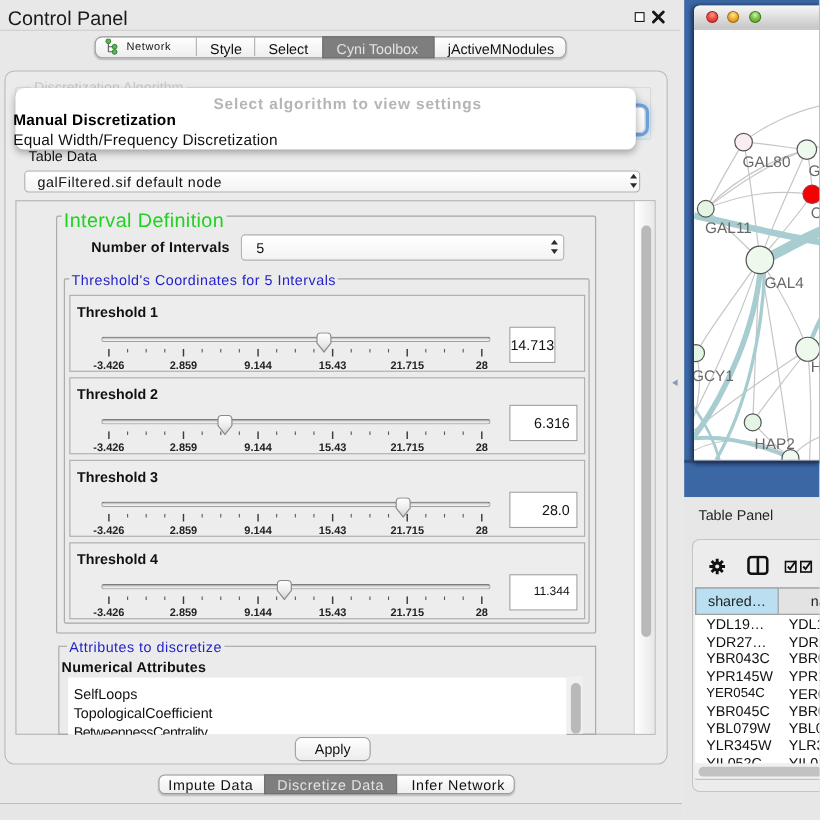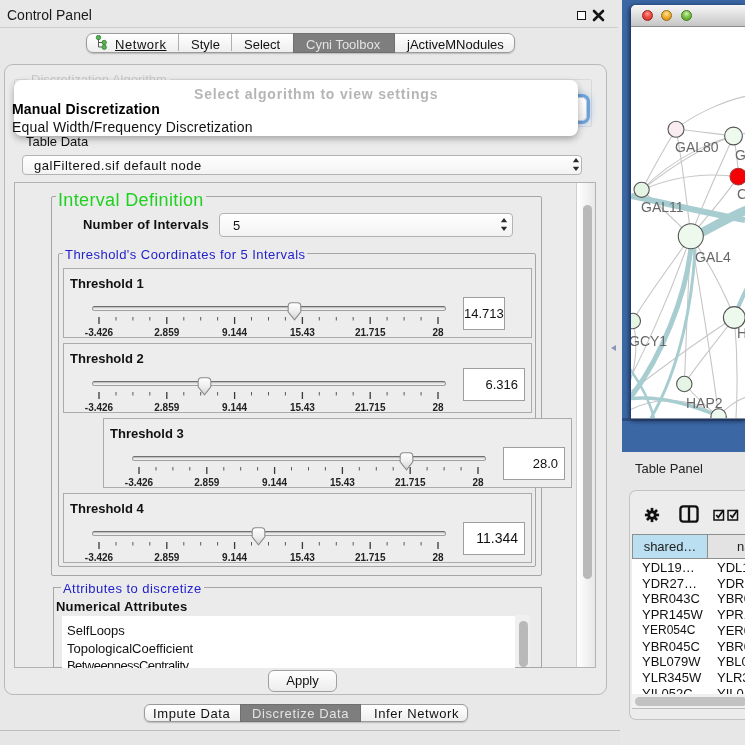--- a/index.html
+++ b/index.html
@@ -3,38 +3,38 @@
 <meta charset="utf-8">
 <style>
   * { margin:0; padding:0; box-sizing:border-box; }
   html,body { width:745px; height:745px; }
   body { font-family:"Liberation Sans",sans-serif; background:#e8e8e8; position:relative; overflow:hidden; font-size:13px; color:#111; }
   .abs { position:absolute; }
 </style>
 </head>
 <body>
 
-<div class="abs" style="left:7px; top:7px; font-size:14px; color:#1a1a1a;text-align:center;">Control Panel</div>
+<div class="abs" style="left:7px; top:7px; font-size:18px; color:#1a1a1a;text-align:center;">Control Panel</div>
 <div class="abs" style="left:577px; top:11px; width:9px; height:9px; border:1.6px solid #151515; background:#fff;"></div>
 <svg class="abs" style="left:592px; top:9px;" width="13" height="13" viewBox="0 0 13 13">
     <path d="M2 2 L11 11 M11 2 L2 11" stroke="#151515" stroke-width="2.6" stroke-linecap="round"></path>
   </svg>
 <div class="abs" style="left:0; top:27px; width:618px; height:1px; background:#cdcdcd;"></div>
 
 <div class="abs" id="toptabs" style="left:86px; top:32.5px; width:429px; height:20.5px; background:linear-gradient(#ffffff,#eeeeee); border:1px solid #9b9b9b; border-radius:7px; box-shadow:0 1px 1.5px rgba(0,0,0,0.2);"></div>
 <div class="abs" style="left:293px; top:32.5px; width:102px; height:20.5px; background:#7e7e7e; border:1px solid #6f6f6f;"></div>
 <div class="abs" style="left:178px; top:34px; width:1px; height:17px; background:#b0b0b0;"></div>
 <div class="abs" style="left:231px; top:34px; width:1px; height:17px; background:#b0b0b0;"></div>
 <svg class="abs" style="left:95px; top:34.5px;" width="13" height="15" viewBox="0 0 13 15">
   <path d="M3.5 3 L3.5 12 M3.5 7.5 L9 7.5 M3.5 12 L9 12" stroke="#5a5a5a" stroke-width="1"></path>
   <circle cx="3.5" cy="2.5" r="2.2" fill="#55b855" stroke="#2d7a2d" stroke-width="0.8"></circle>
   <circle cx="9.2" cy="7.5" r="2.2" fill="#55b855" stroke="#2d7a2d" stroke-width="0.8"></circle>
   <circle cx="9.2" cy="12.2" r="2.2" fill="#55b855" stroke="#2d7a2d" stroke-width="0.8"></circle>
 </svg>
-<div class="abs" style="left:115px; top:37px; font-size:13px; letter-spacing:0.55px;text-decoration:underline;">Network</div>
+<div class="abs" style="left:115px; top:37px; font-size:10px; letter-spacing:0.55px;">Network</div>
 <div class="abs" style="left:191px; top:37px; font-size:13px;">Style</div>
 <div class="abs" style="left:244px; top:37px; font-size:13px;">Select</div>
 <div class="abs" style="left:306px; top:37px; font-size:13px; color:#e3e3e3;">Cyni Toolbox</div>
 <div class="abs" style="left:407px; top:37px; font-size:13px;">jActiveMNodules</div>
 
 <div class="abs" style="left:4px; top:64px; width:603px; height:631px; background:#ebebeb; border:1px solid #b9b9b9; border-radius:9px;"></div>
 
 <div class="abs" style="left:14px; top:79px; width:578px; height:48px; border:1px solid #d9d9d9; border-radius:2px;"></div>
 <div class="abs" style="left:28px; top:72px; font-size:13px; color:#c8c8c8; background:#ebebeb; padding:0 3px;">Discretization Algorithm</div>
 
@@ -153,21 +153,21 @@
       <line x1="374.0" y1="0" x2="374.0" y2="7" stroke="#3a3a3a" stroke-width="1.3"></line>
     </svg>
 <div style="position:absolute; left:5.0px; top:57.5px; width:60px; text-align:center; font-size:10px; font-weight:bold; color:#222;">-3.426</div>
     <div style="position:absolute; left:72.8px; top:57.5px; width:60px; text-align:center; font-size:10px; font-weight:bold; color:#222;">2.859</div>
     <div style="position:absolute; left:140.6px; top:57.5px; width:60px; text-align:center; font-size:10px; font-weight:bold; color:#222;">9.144</div>
     <div style="position:absolute; left:208.4px; top:57.5px; width:60px; text-align:center; font-size:10px; font-weight:bold; color:#222;">15.43</div>
     <div style="position:absolute; left:276.2px; top:57.5px; width:60px; text-align:center; font-size:10px; font-weight:bold; color:#222;">21.715</div>
     <div style="position:absolute; left:344.0px; top:57.5px; width:60px; text-align:center; font-size:10px; font-weight:bold; color:#222;">28</div>
 <div style="position:absolute; left:399px; top:24px; width:62px; height:33px; background:#ffffff; border:1px solid #9f9f9f; font-size:13px; text-align:right; line-height:31px; padding-right:6px;">6.316</div>
 </div>
-<div class="abs" style="left:63px; top:418px; width:469px; height:70px; background:#ededed; border:1px solid #ababab;margin-left:40px;">
+<div class="abs" style="left:63px; top:418px; width:469px; height:70px; background:#ededed; border:1px solid #ababab;">
 <div style="position:absolute; left:6px; top:7px; font-size:13px; font-weight:bold;">Threshold 3</div>
 <div style="position:absolute; left:28px; top:36.5px; width:354px; height:5.5px; background:linear-gradient(#b2b2b2 0%,#e9e9e9 55%,#f4f4f4 100%); border-top:1.2px solid #6f6f6f; border-bottom:1px solid #9f9f9f; border-left:1px solid #9a9a9a; border-right:1px solid #9a9a9a; border-radius:3px;"></div>
 <svg width="17" height="19" viewBox="0 0 16 18" style="position:absolute; left:294.3px; top:33px; z-index:2;">
 <defs>
         <linearGradient id="tg2" x1="0" y1="0" x2="0" y2="1">
           <stop offset="0" stop-color="#ffffff"></stop>
           <stop offset="0.55" stop-color="#ececec"></stop>
           <stop offset="1" stop-color="#d2d2d2"></stop>
         </linearGradient>
       </defs>
@@ -239,21 +239,21 @@
       <line x1="340.1" y1="0" x2="340.1" y2="3.5" stroke="#5a5a5a" stroke-width="1"></line>
       <line x1="357.1" y1="0" x2="357.1" y2="3.5" stroke="#5a5a5a" stroke-width="1"></line>
       <line x1="374.0" y1="0" x2="374.0" y2="7" stroke="#3a3a3a" stroke-width="1.3"></line>
     </svg>
 <div style="position:absolute; left:5.0px; top:57.5px; width:60px; text-align:center; font-size:10px; font-weight:bold; color:#222;">-3.426</div>
     <div style="position:absolute; left:72.8px; top:57.5px; width:60px; text-align:center; font-size:10px; font-weight:bold; color:#222;">2.859</div>
     <div style="position:absolute; left:140.6px; top:57.5px; width:60px; text-align:center; font-size:10px; font-weight:bold; color:#222;">9.144</div>
     <div style="position:absolute; left:208.4px; top:57.5px; width:60px; text-align:center; font-size:10px; font-weight:bold; color:#222;">15.43</div>
     <div style="position:absolute; left:276.2px; top:57.5px; width:60px; text-align:center; font-size:10px; font-weight:bold; color:#222;">21.715</div>
     <div style="position:absolute; left:344.0px; top:57.5px; width:60px; text-align:center; font-size:10px; font-weight:bold; color:#222;">28</div>
-<div style="position:absolute; left:399px; top:28px; width:62px; height:33px; background:#ffffff; border:1px solid #9f9f9f; font-size:14px; text-align:right; line-height:31px; padding-right:6px;">11.344</div>
+<div style="position:absolute; left:399px; top:28px; width:62px; height:33px; background:#ffffff; border:1px solid #9f9f9f; font-size:11px; text-align:right; line-height:31px; padding-right:6px;">11.344</div>
 </div>
 
 <div class="abs" style="left:53px; top:587px; width:489px; height:81px; border:1px solid #a6a6a6;"></div>
 <div class="abs" style="left:61px; top:581px; font-size:13px; color:#2222cc; background:#ebebeb; padding:0 2px; letter-spacing:0.45px; z-index:2;">Attributes to discretize</div>
 <div class="abs" style="left:56px; top:599px; font-size:13px; font-weight:bold; letter-spacing:0.2px;">Numerical Attributes</div>
 <div class="abs" style="left:62px; top:616px; width:453px; height:52px; background:#ffffff; overflow:hidden;text-align:right;">
 <div class="abs" style="left:5px; top:7px; font-size:13px;">SelfLoops</div>
 <div class="abs" style="left:5px; top:24.5px; font-size:13px;">TopologicalCoefficient</div>
 <div class="abs" style="left:5px; top:42px; font-size:13px; letter-spacing:-0.55px;">BetweennessCentrality</div>
 </div>

